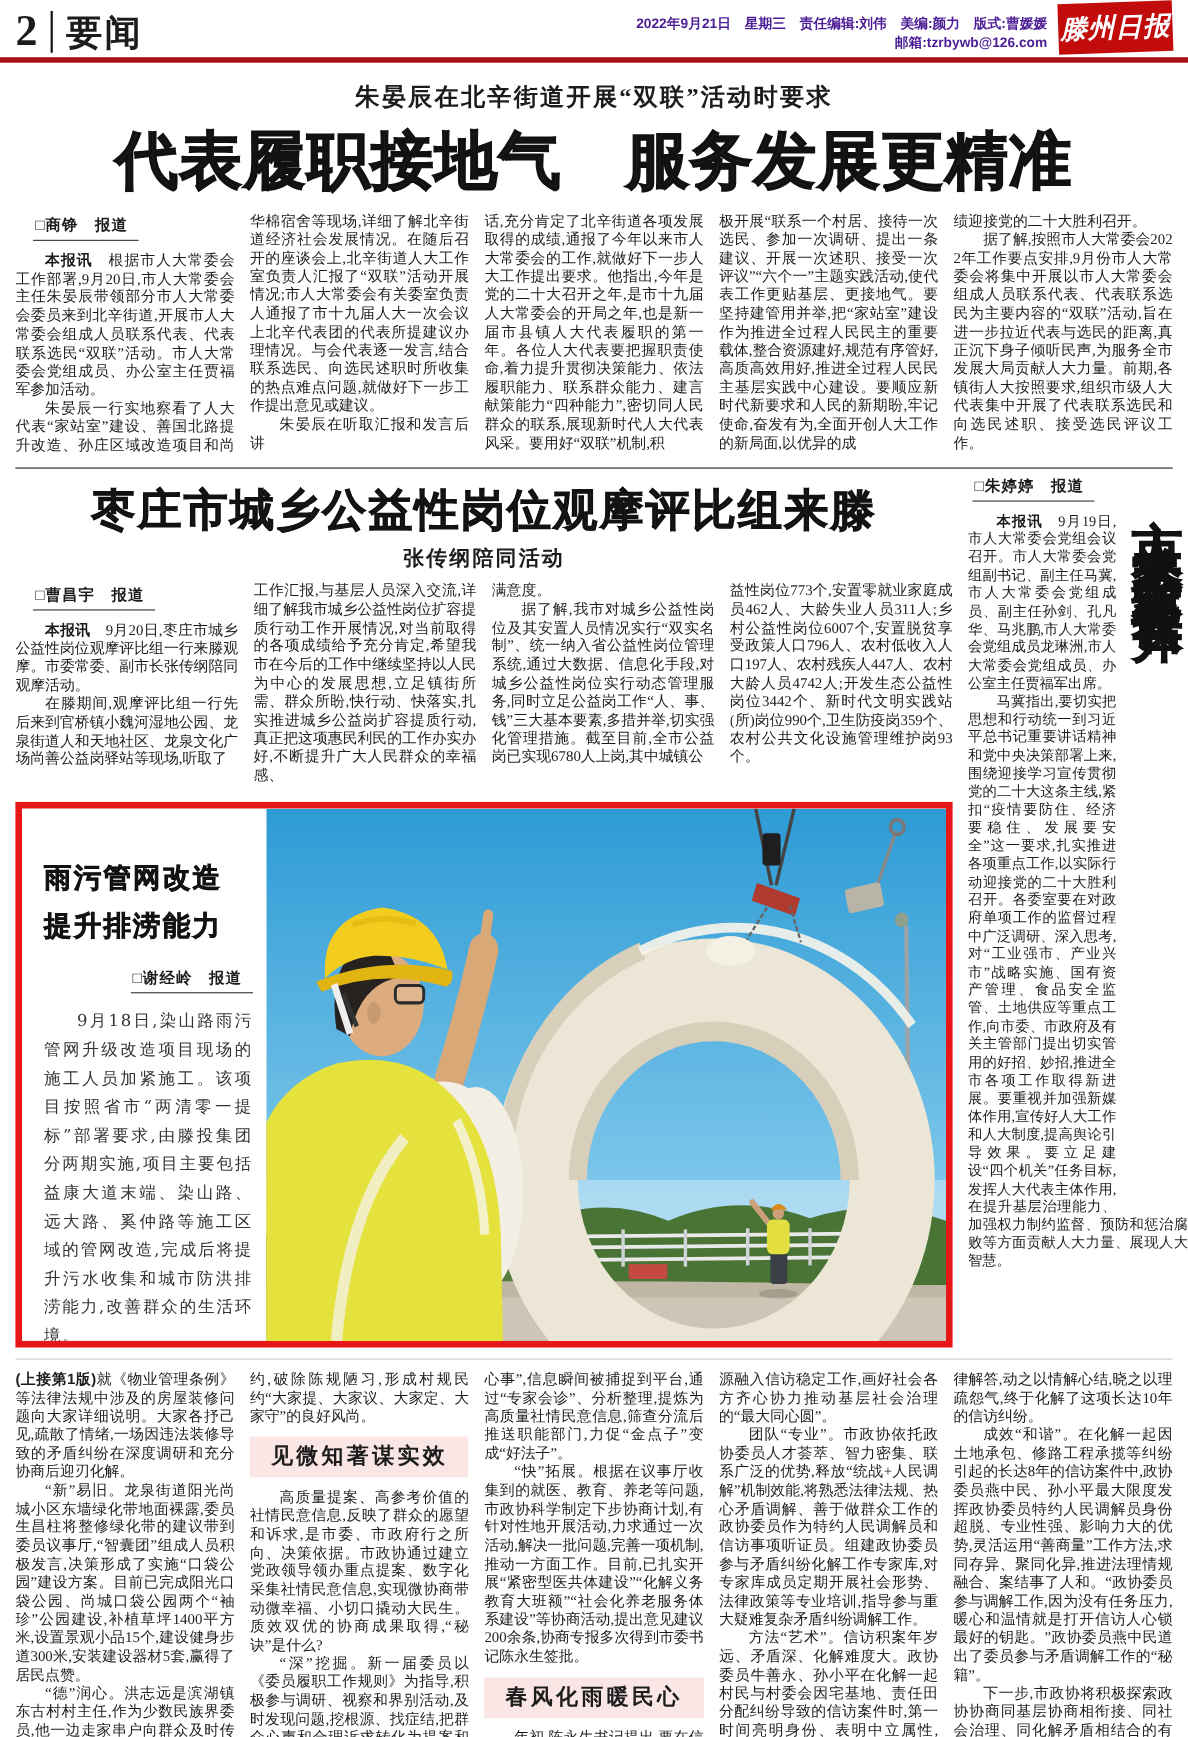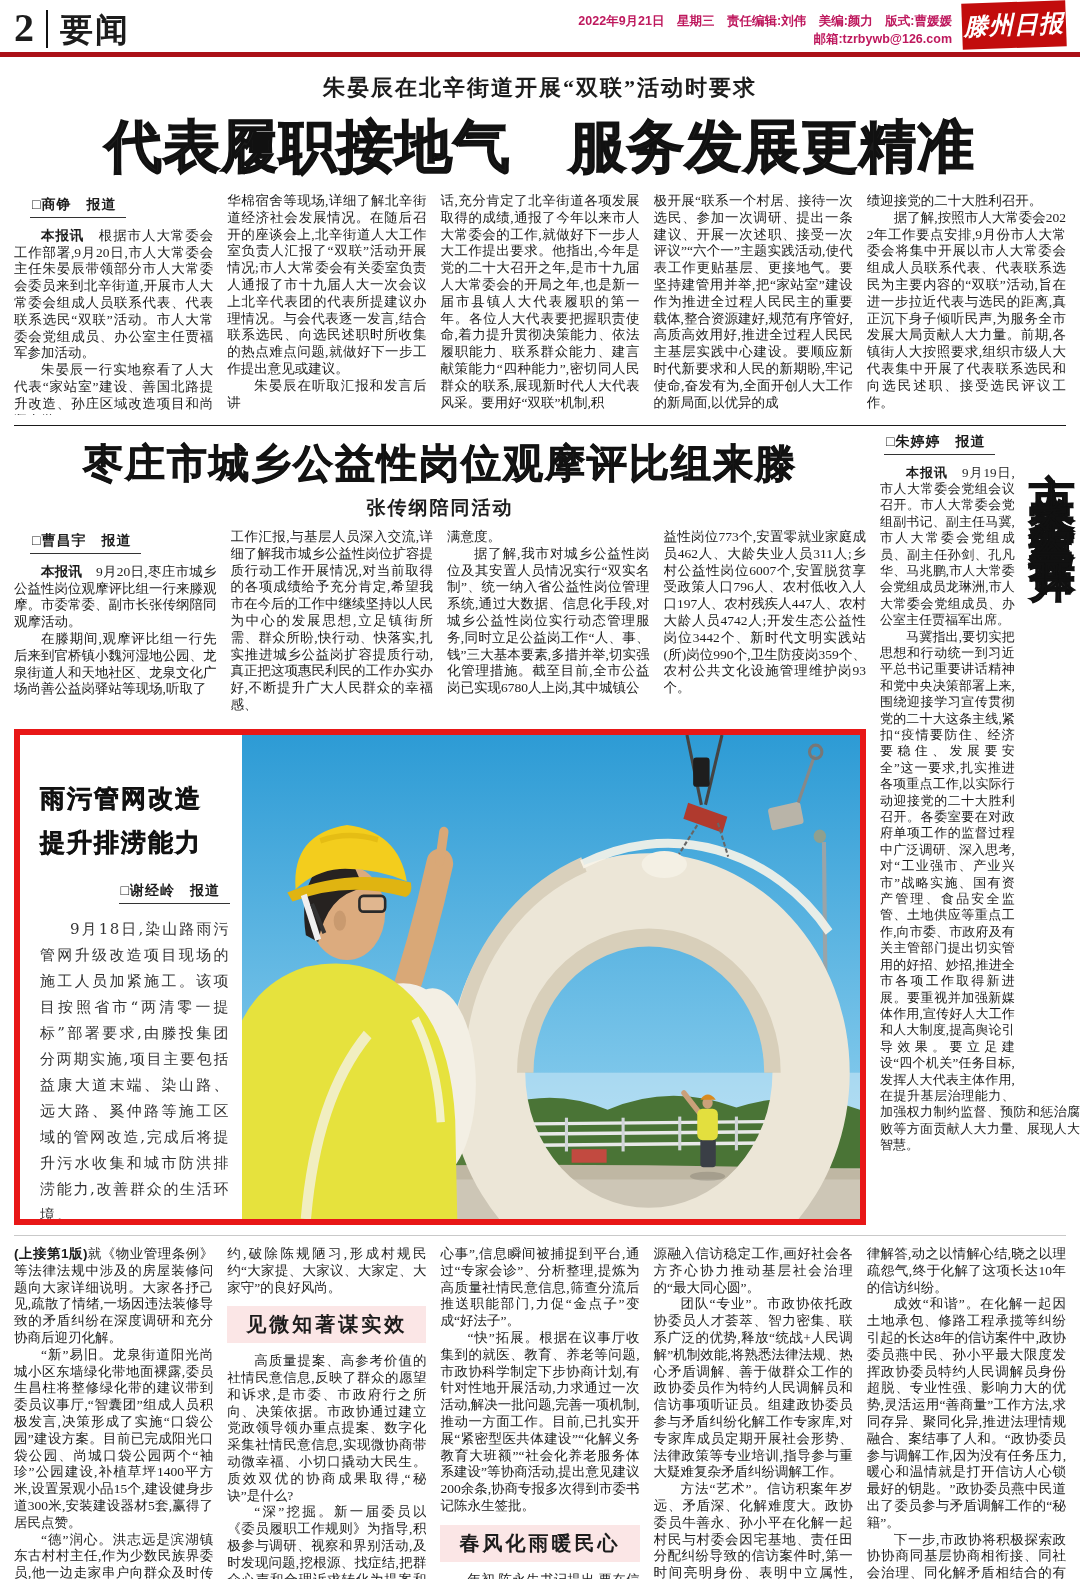--- a/index.html
+++ b/index.html
@@ -11,21 +11,21 @@
   body{width:1080px; height:1579px; overflow:hidden; margin:0 auto;
        font-family:"Liberation Serif","DejaVu Serif",serif; color:var(--ink); background:#ffffff;}
   .page{width:1080px; height:1579px; background:#fff; position:relative; overflow:hidden;}
 
   
   .hd{display:flex; align-items:flex-end; padding:6px 14px 2px 14px; height:50px;}
   .hd-num{font-size:40px; font-weight:bold; line-height:40px; font-family:"Liberation Serif",serif;}
   .hd-sep{width:2px; height:38px; background:#111; margin:0 12px;}
   .hd-sec{font-size:33px; font-weight:900; line-height:36px; font-family:"Liberation Sans",sans-serif; letter-spacing:2px;}
   .hd-right{margin-left:auto; text-align:right; font-family:"Liberation Sans",sans-serif;
-            font-size:12.5px; font-weight:bold; line-height:18px; color:#be185d;margin-top:24px;}
+            font-size:12.5px; font-weight:bold; line-height:18px; color:#4c1d95;margin-top:24px;}
   .hd-logo{width:104px; height:46px; background:var(--masthead_red); color:#fff; margin-left:10px;
            display:flex; align-items:center; justify-content:center; font-size:24px; font-weight:900;
            font-family:"DejaVu Serif",serif; font-style:italic; transform:rotate(-2deg); letter-spacing:1px;}
   .red-rule{height:5px; background:var(--rule_red); margin:2px 0 0 0;}
 
   
   .cols{display:flex; gap:14px; overflow:hidden; text-align:justify;}
   .col{flex:1; overflow:hidden; font-size:13.5px; line-height:16.8px; word-break:break-all;}
   .col p{text-indent:2em; margin:0;}
   .col p.cont{text-indent:0;}

